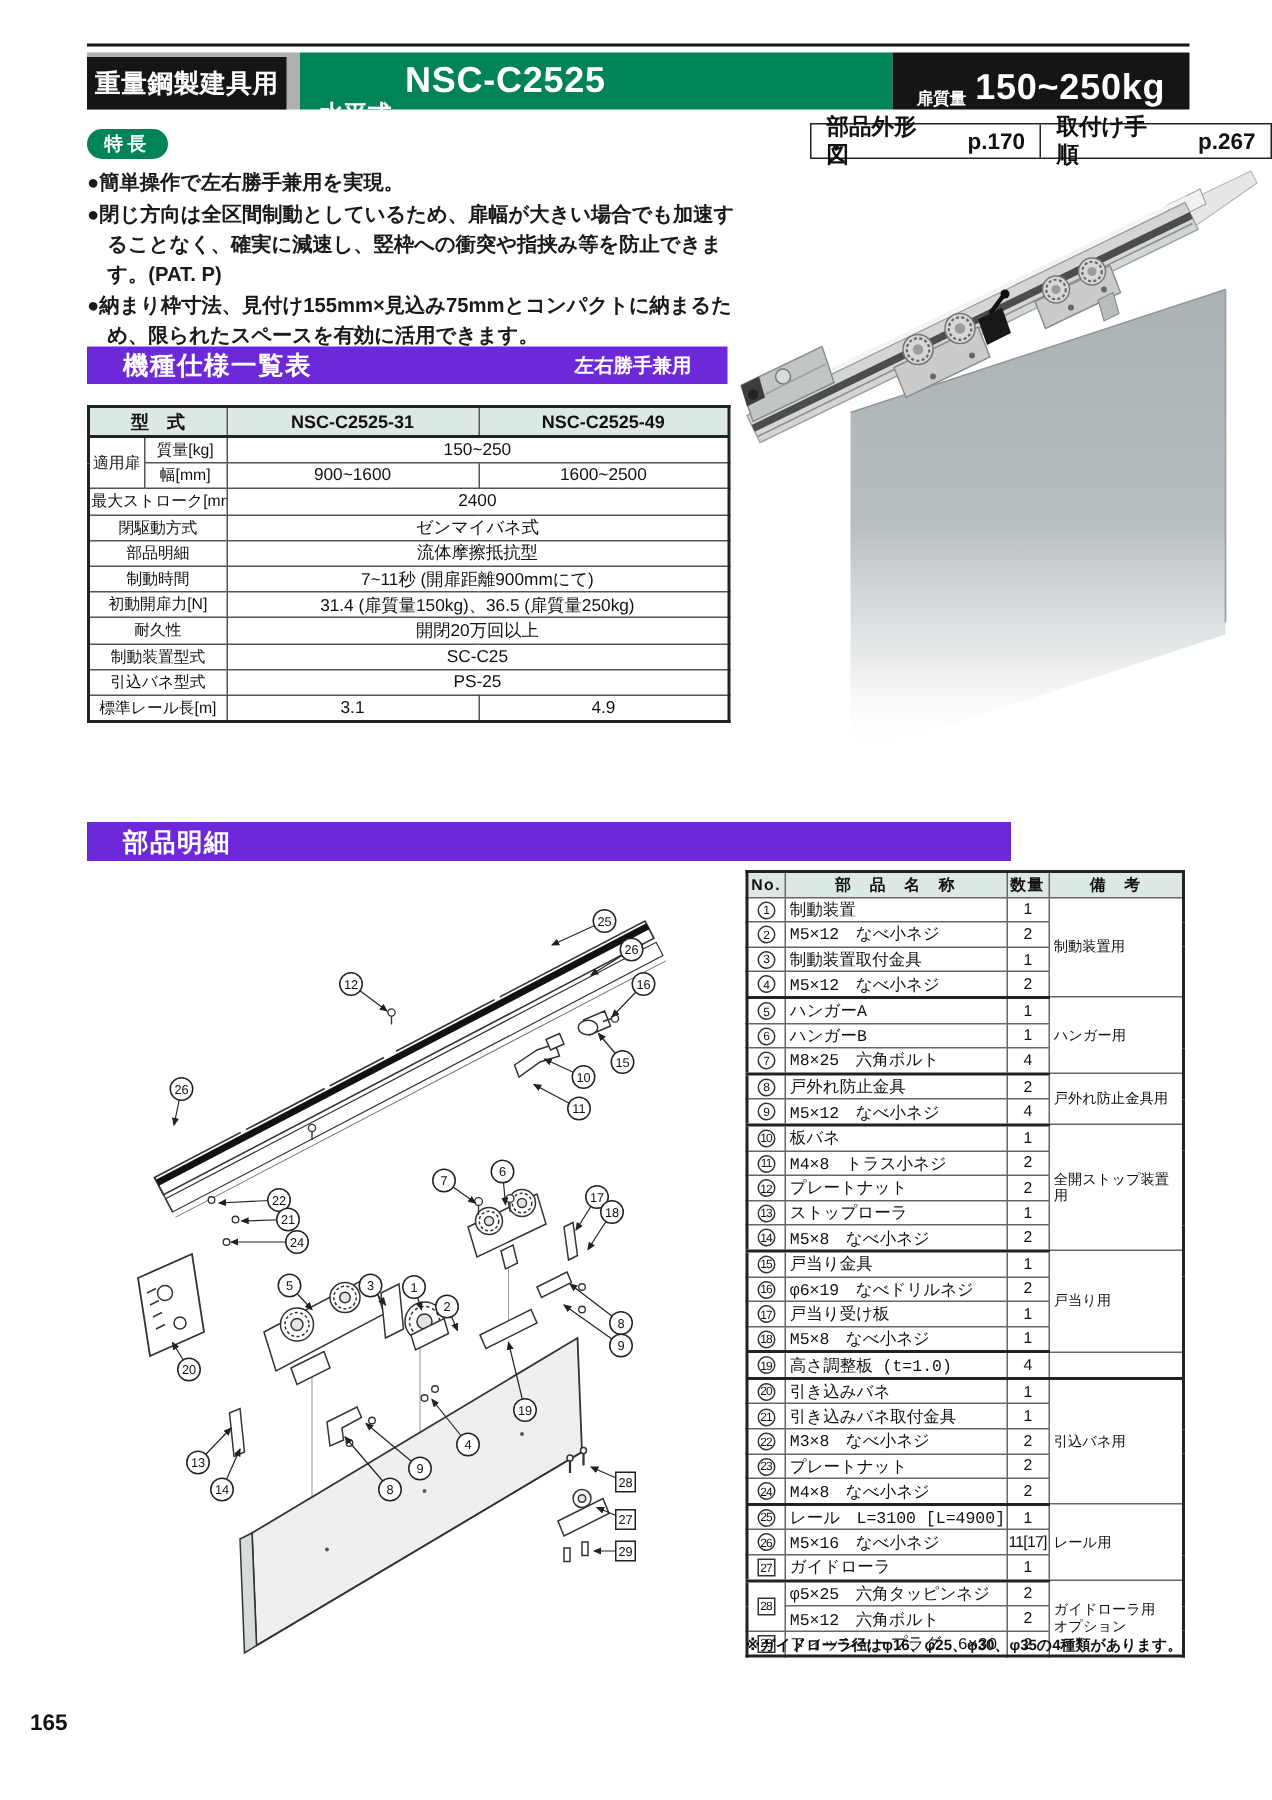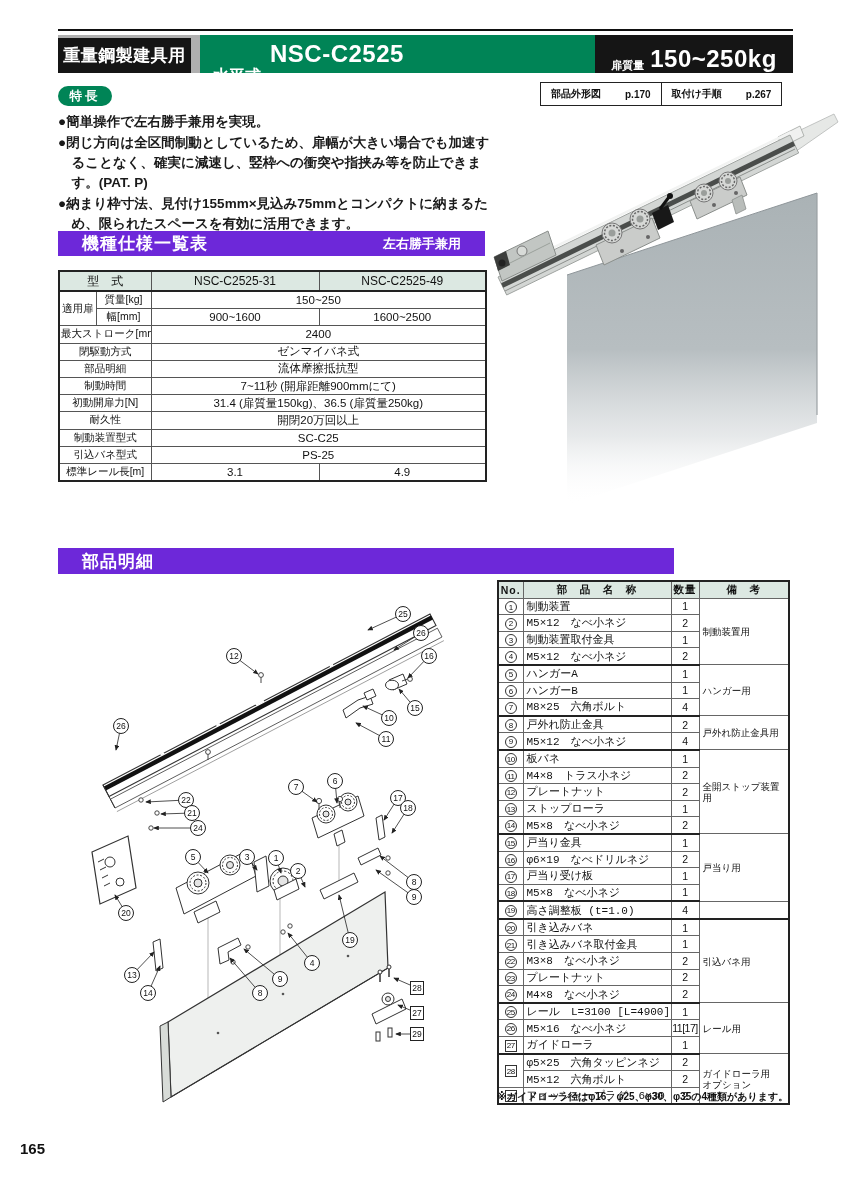--- a/index.html
+++ b/index.html
@@ -12,37 +12,37 @@
   .catbox{left:0;top:3px;width:133px;height:35px;background:#151515;display:flex;align-items:center;justify-content:center;}
   .catbox span{color:#fff;font-weight:bold;font-size:17px;letter-spacing:0.5px;}
   .greenbar{left:200px;top:35px;width:395px;height:38px;background:#008456;display:flex;align-items:center;gap:9px;padding-left:13px;box-sizing:border-box;}
   .greenbar .t1{color:#fff;font-weight:bold;font-size:16px;margin-top:44px;}
   .greenbar .t2{color:#fff;font-weight:bold;font-size:24px;letter-spacing:0.5px;}
   .wbox{left:595px;top:35px;width:198px;height:38px;background:#151515;display:flex;align-items:flex-end;justify-content:center;gap:6px;padding-top:18px;box-sizing:border-box;}
   .wbox .w1{color:#fff;font-weight:bold;font-size:11px;}
   .wbox .w2{color:#fff;font-weight:bold;font-size:24px;letter-spacing:0.5px;}
   
   .plinks{left:540px;top:82px;height:22px;display:flex;border:1px solid #222;}
-  .plink{display:flex;align-items:center;gap:24px;padding:0 10px;font-size:10px;font-weight:bold;border-right:1px solid #222;}
+  .plink{display:flex;align-items:center;gap:24px;padding:0 10px;font-size:15px;font-weight:bold;border-right:1px solid #222;}
   .plink:last-child{border-right:none;}
   
   .badge{left:58px;top:86px;width:54px;height:20px;background:#008456;border-radius:10px;display:flex;align-items:center;justify-content:center;color:#fff;font-weight:bold;font-size:12.5px;letter-spacing:3px;}
   .features{left:58px;top:112px;width:434px;margin:0;padding:0;list-style:none;font-size:13.5px;font-weight:bold;line-height:20px;color:#1a1a1a;}
   .features li{padding-left:1em;text-indent:-1em;margin-bottom:1px;}
   .features li::before{content:"●";}
   
   .secbar{background:#6d28d9;color:#fff;display:flex;align-items:center;justify-content:space-between;box-sizing:border-box;padding:0 24px;}
   .specbar{left:58px;top:231px;width:427px;height:25px;}
   .secbar .stt{font-weight:bold;font-size:17px;letter-spacing:1px;}
   .secbar .sub{font-weight:bold;font-size:13px;}
   .partsbar{left:58px;top:548px;width:616px;height:26px;}
   
   .st{left:58px;top:270px;width:427px;border-collapse:collapse;table-layout:fixed;font-size:11.5px;}
   .st th,.st td{border:1px solid #555;text-align:center;padding:0 1px;height:16.2px;font-weight:normal;overflow:hidden;white-space:nowrap;}
-  .st .sh{background:#dce8e2;font-weight:normal;font-size:12px;height:18px;border-bottom:2px solid #222;margin-left:44px;}
+  .st .sh{background:#dce8e2;font-weight:bold;font-size:12px;height:18px;border-bottom:2px solid #222;margin-left:44px;}
   .st .lab{font-size:10.5px;}
   .st{border:2px solid #222;}
   .st td.v{font-size:11.5px;}
   
   .pt{left:497px;top:580px;width:291px;border-collapse:collapse;table-layout:fixed;font-size:11px;}
   .pt th,.pt td{border:1px solid #666;padding:0 3px;height:15.6px;overflow:hidden;}
   .pt{border:2px solid #222;}
   .pt th{background:#dce8e2;font-size:10.5px;font-weight:bold;letter-spacing:1px;padding:0;}
   .pt td.no{padding:0;text-align:center;}
   .pt td.nm{text-align:left;white-space:nowrap;font-family:Liberation Mono, monospace;}

